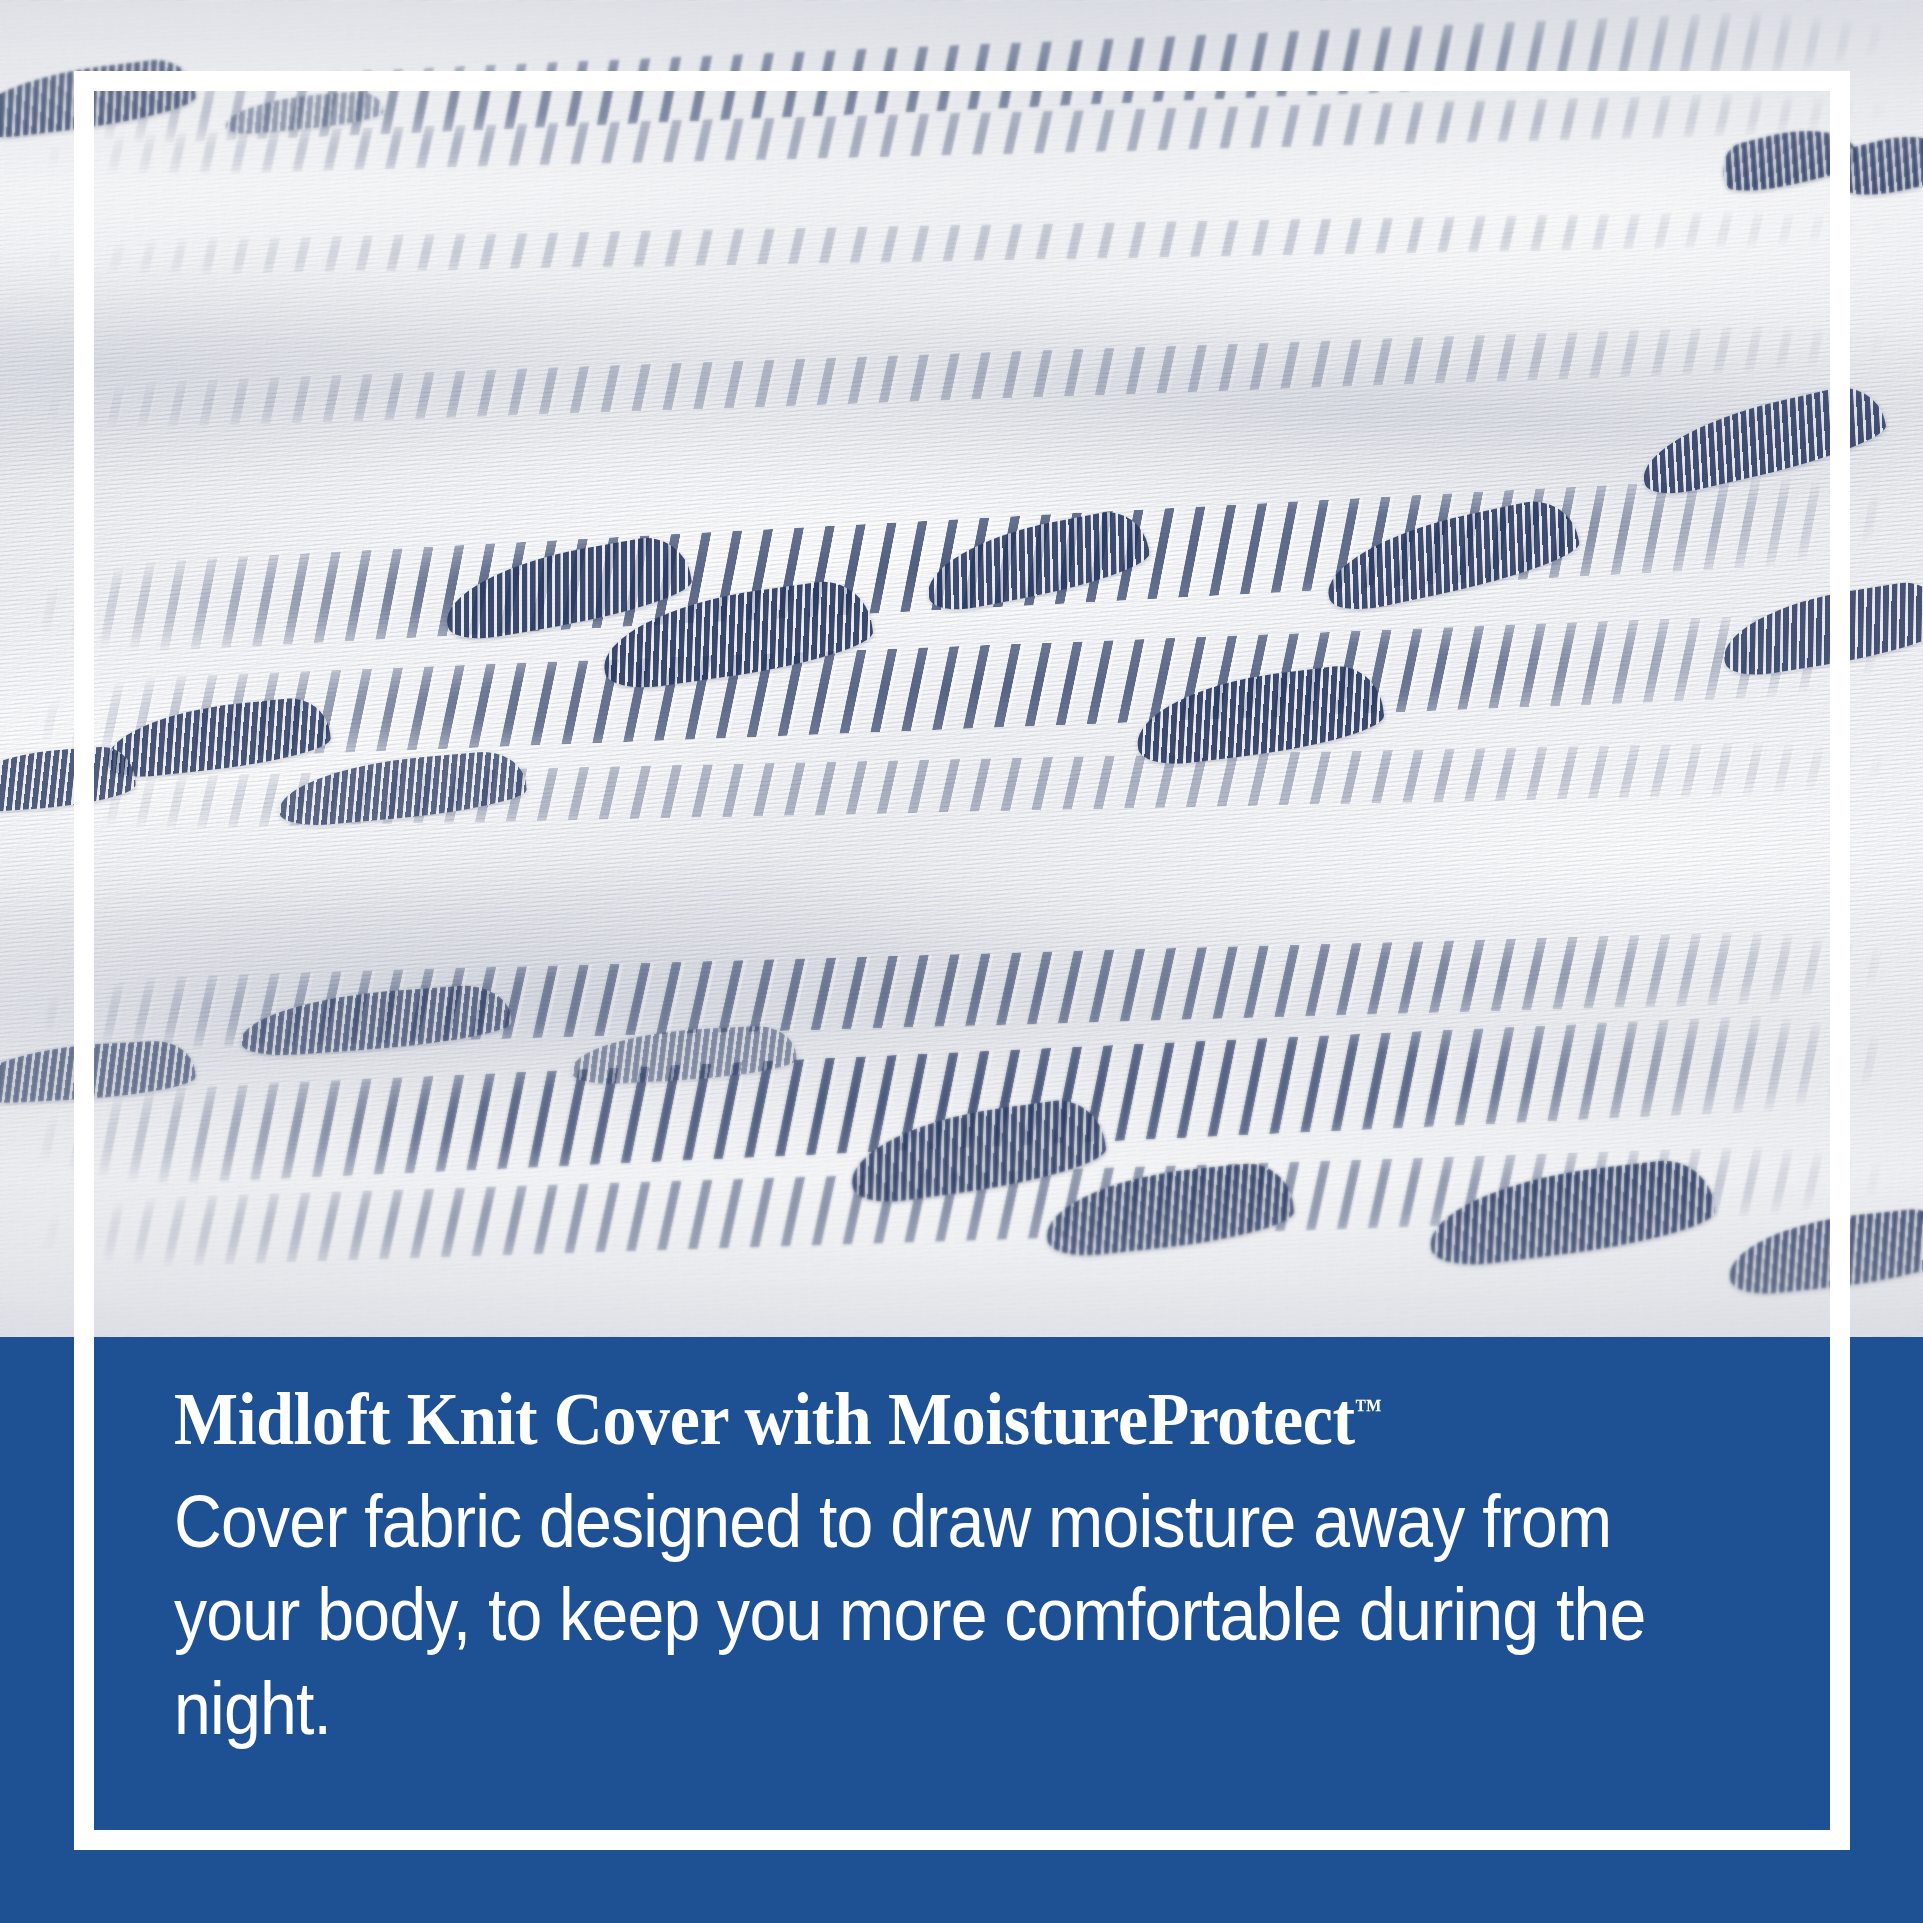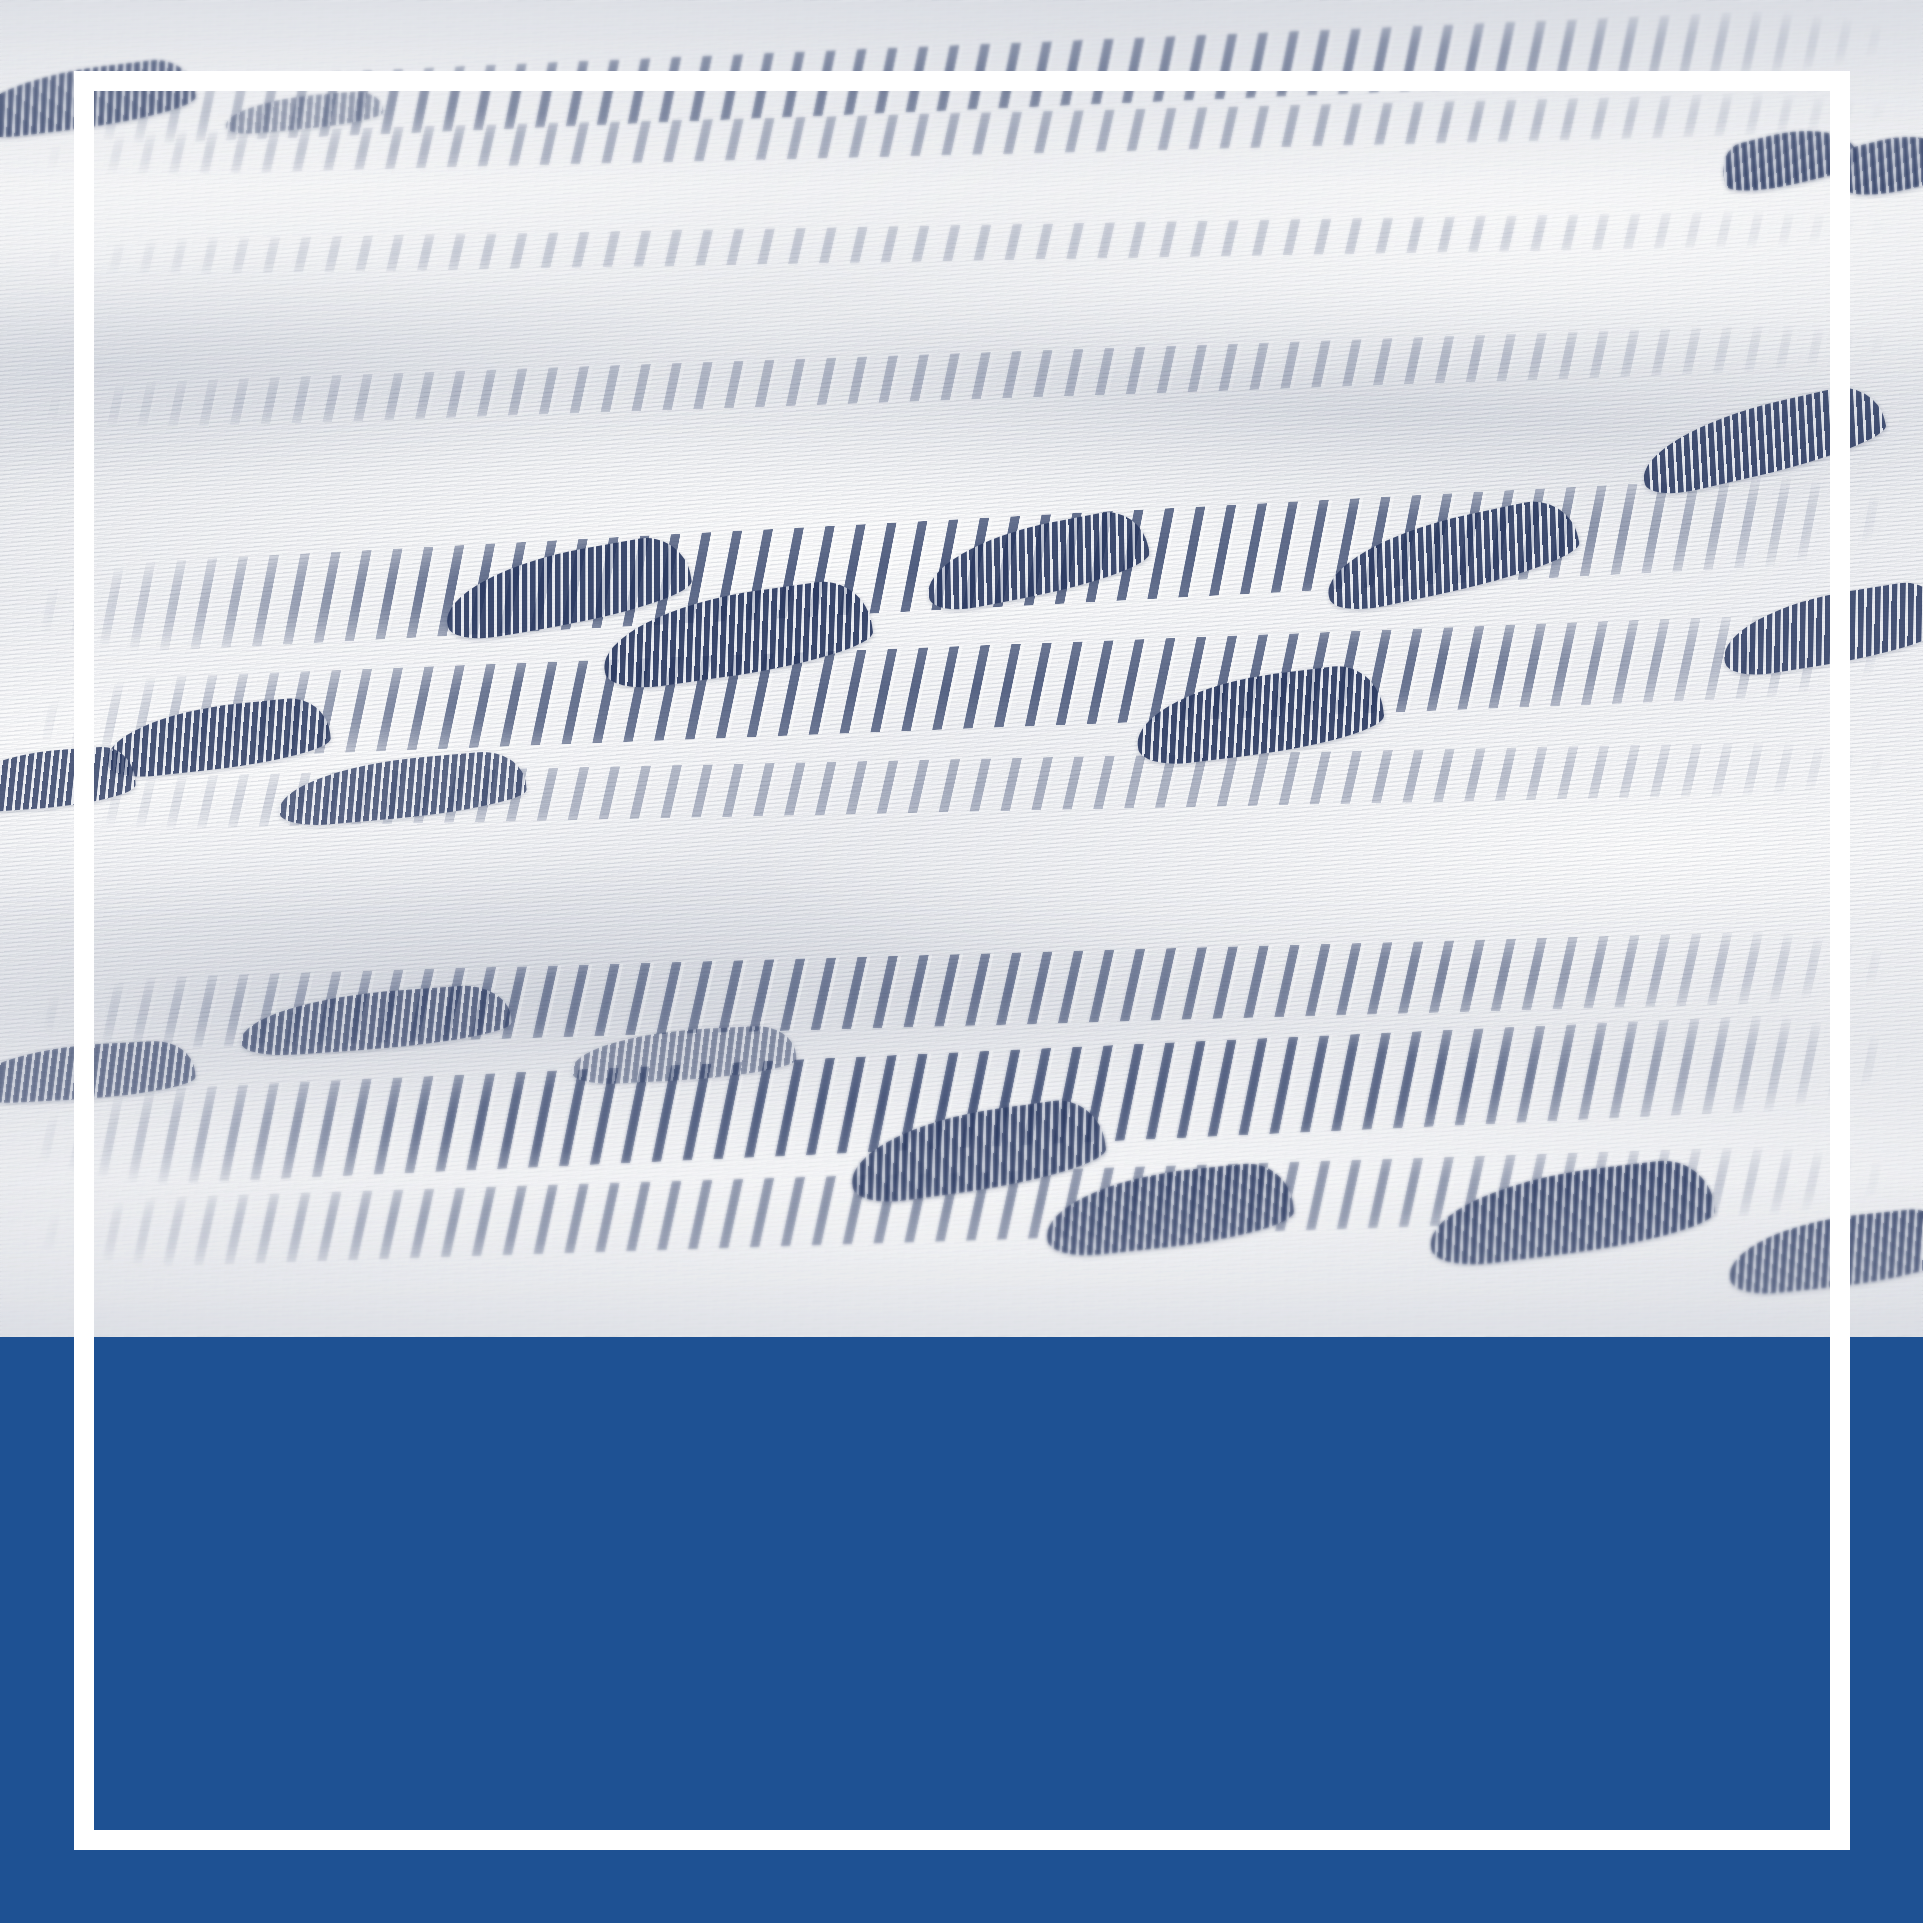--- a/index.html
+++ b/index.html
@@ -243,15 +243,20 @@
     <div class="leaf" style="left:571px; top:1030px;width:225px; height:50px; transform:rotate(-3deg);  opacity:.56;"></div>
 
     <div class="dof"></div>
     <div class="vignette"></div>
   </div>
 
   <div id="caption-panel"></div>
 
   <div id="white-frame"></div>
 
+  <div id="caption-text">
+    <h1 id="headline"><span>Midloft Knit Cover with MoistureProtect</span><sup id="headline-tm">™</sup></h1>
+
+    <p id="subcopy">Cover fabric designed to draw moisture away from your body, to keep you more comfortable during the night.</p>
+  </div>
 
 </div>
 
 
 </body></html>

